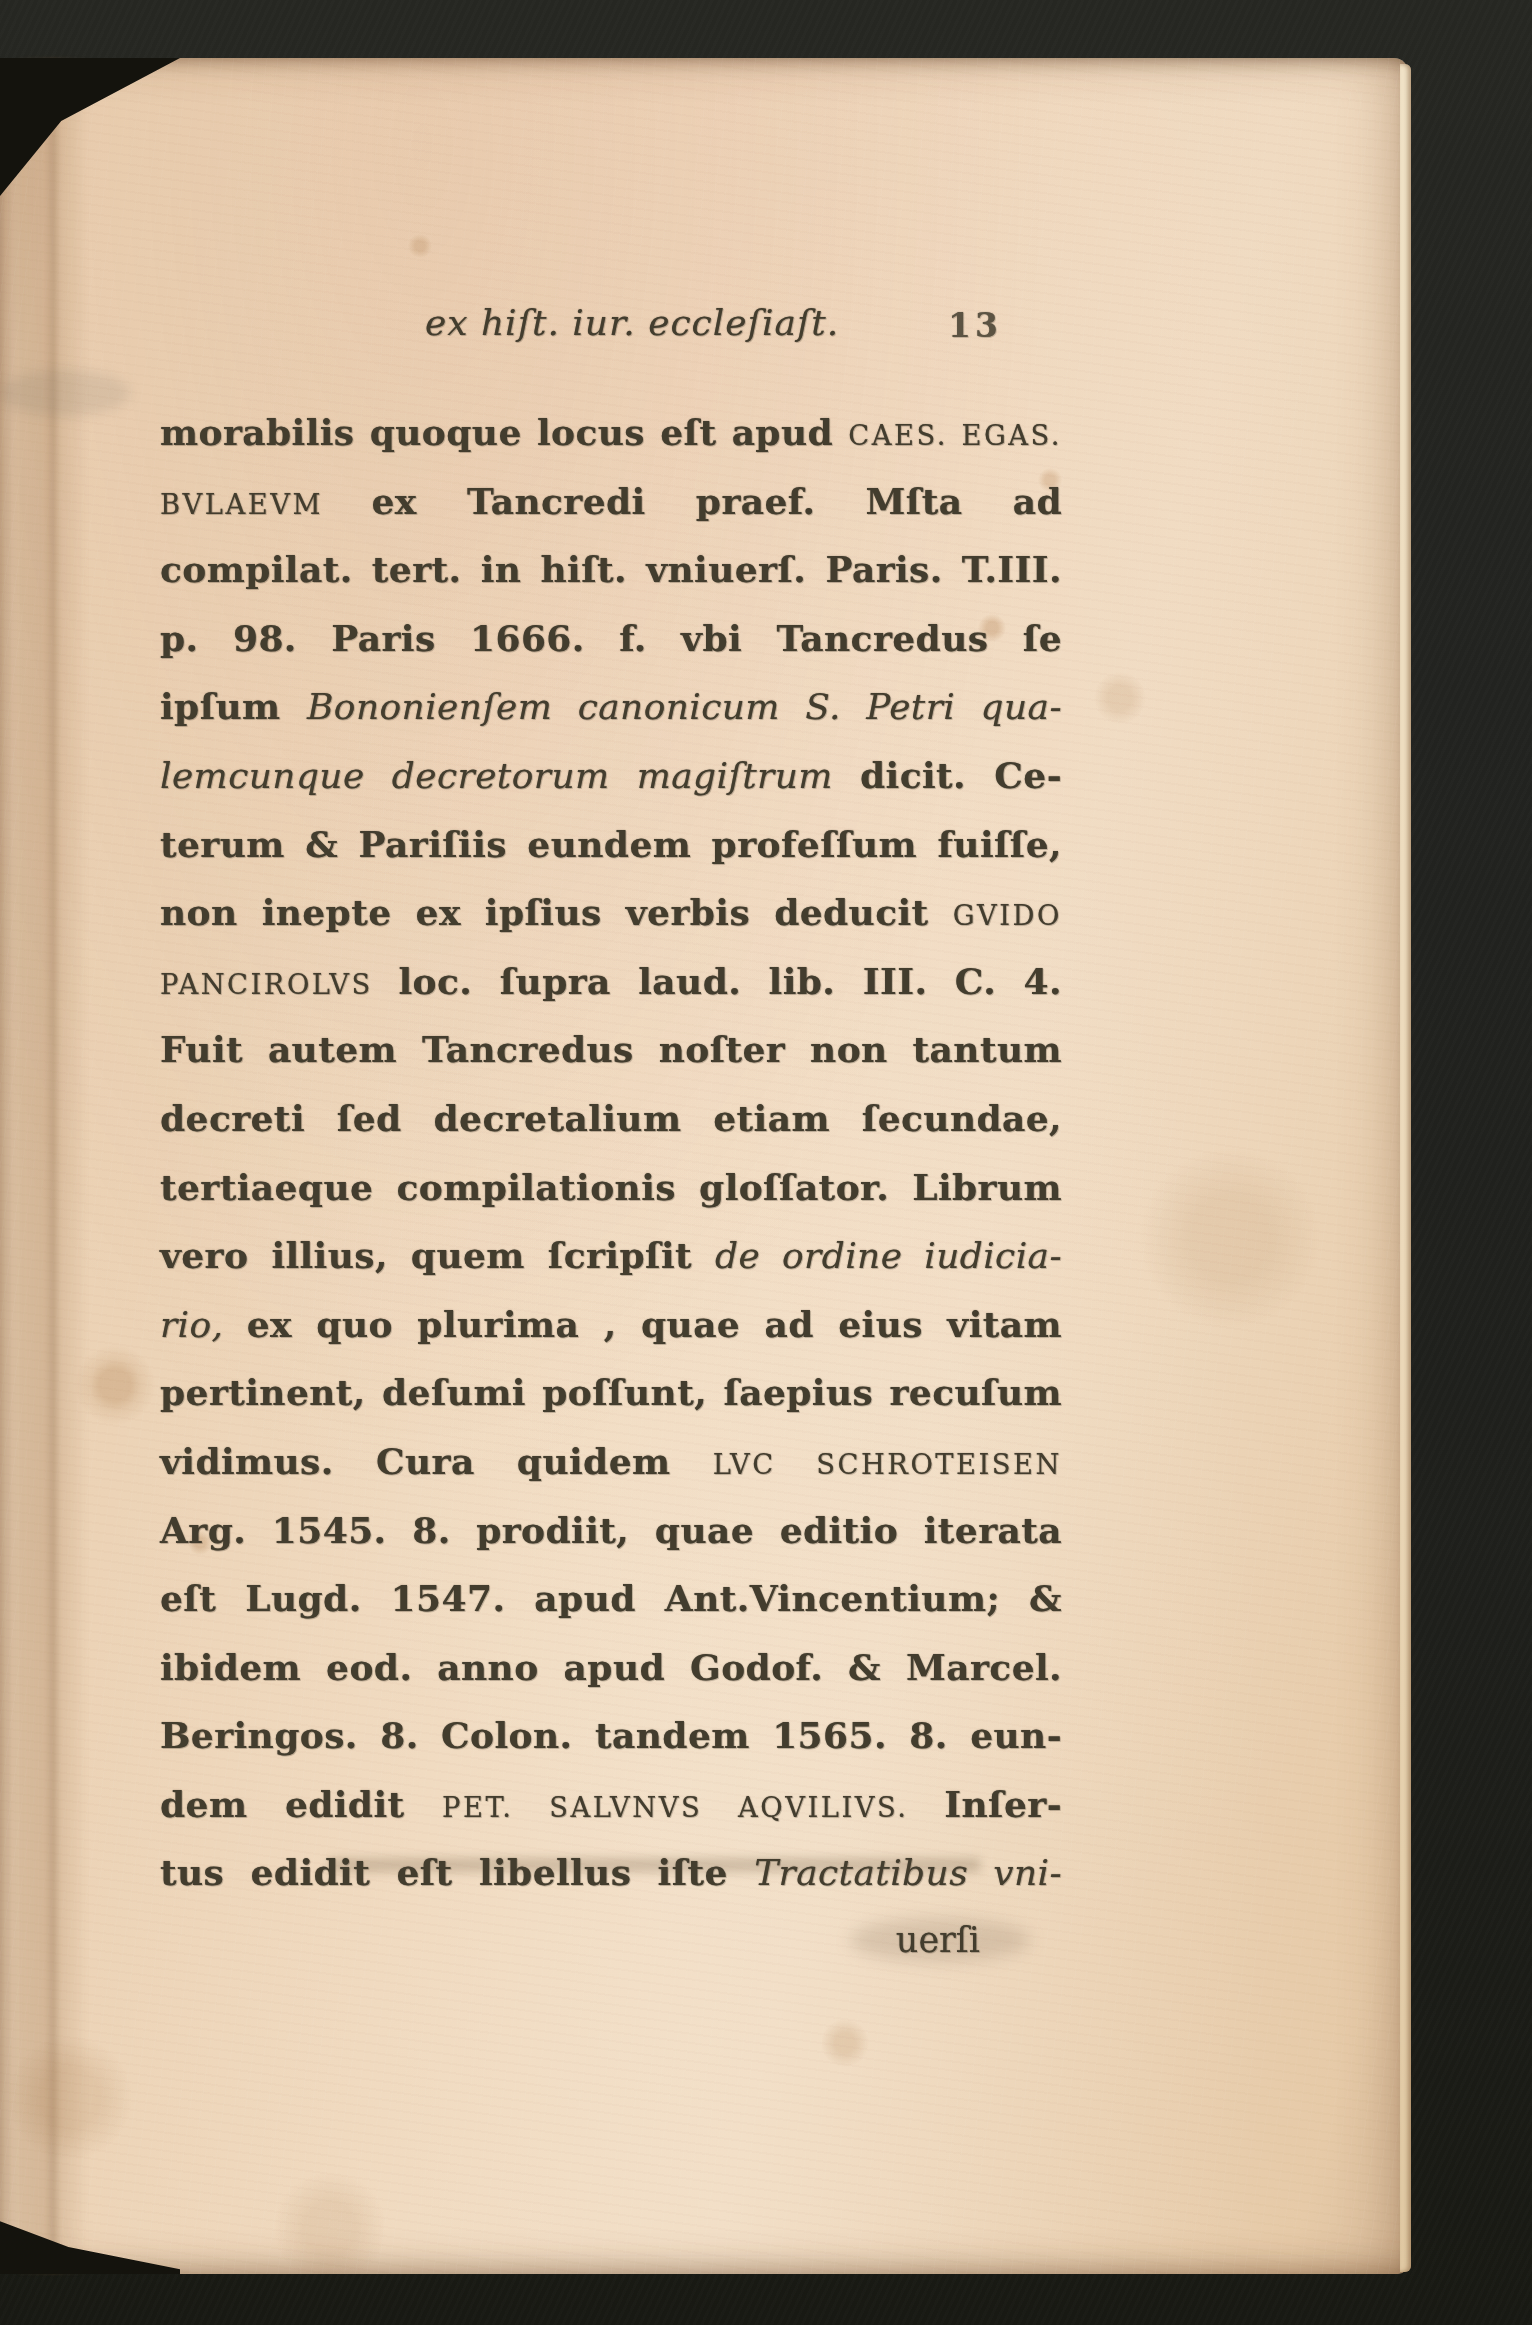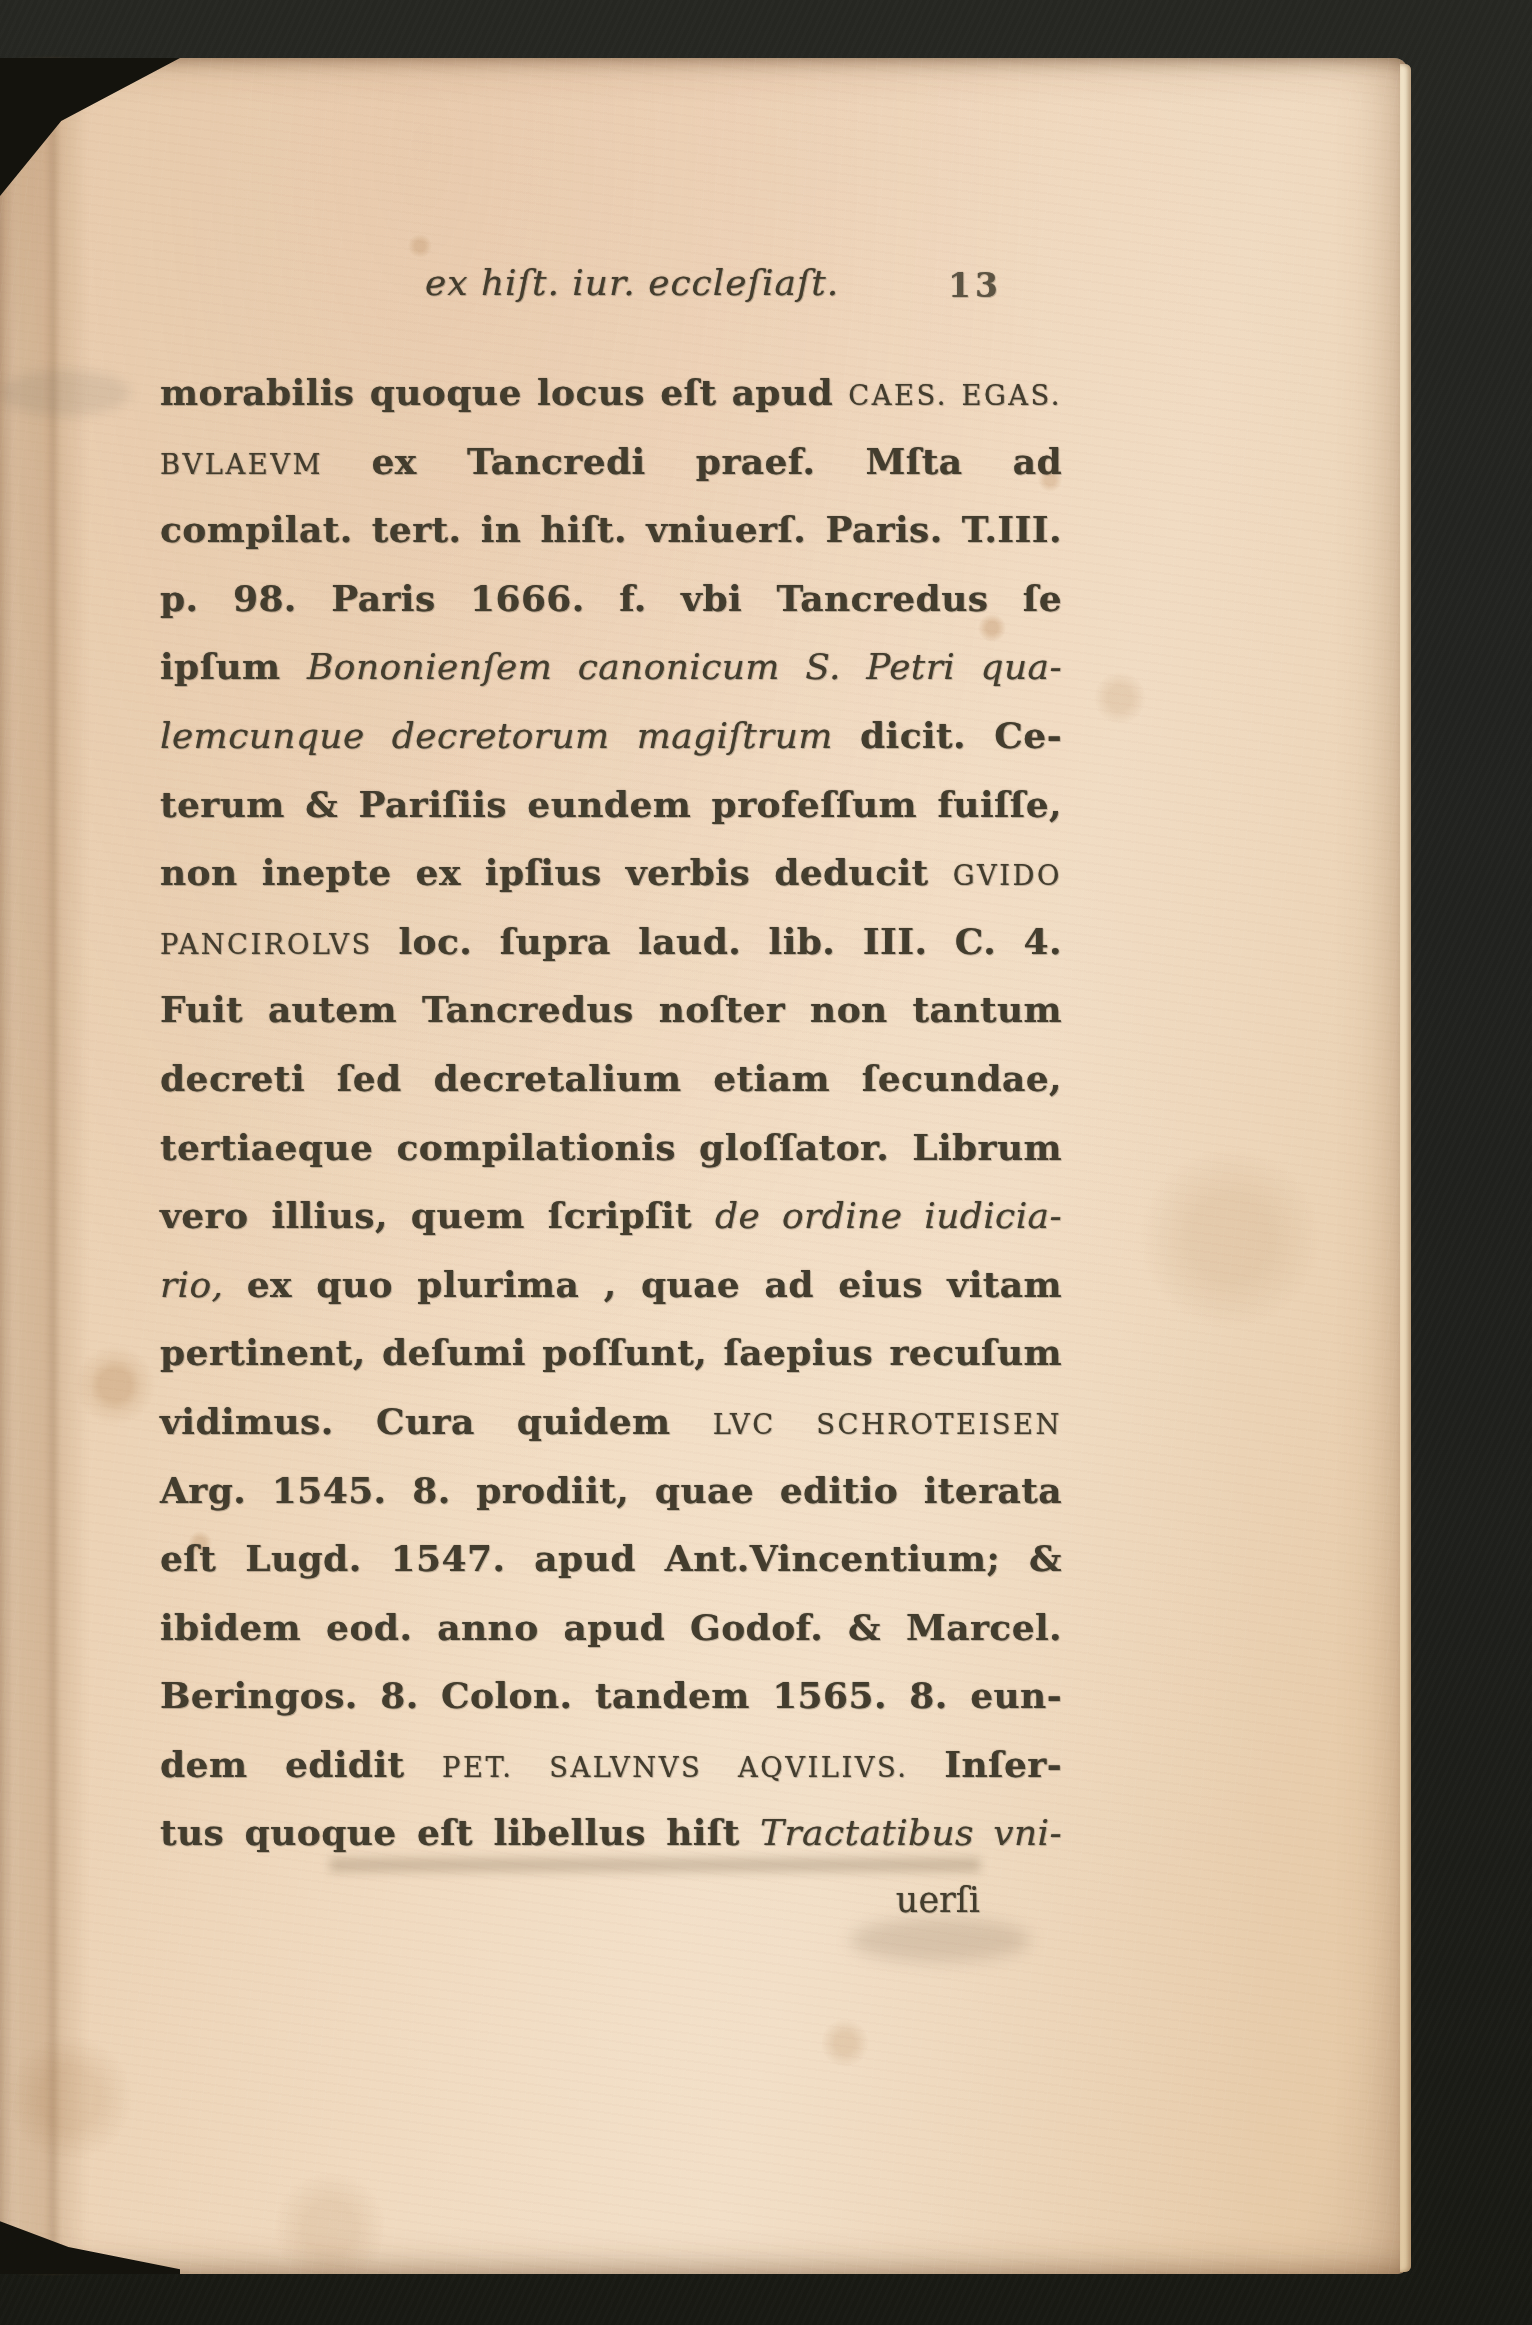--- a/index.html
+++ b/index.html
@@ -80,21 +80,21 @@
     clip-path:polygon(0 12%,38% 55%,100% 92%,100% 100%,0 100%);}
   
   .fore-edge{
     position:absolute;top:6px;right:-3px;width:11px;height:calc(100% - 8px);
     background:linear-gradient(180deg,#f0e2c6 0%,#ecd9ba 55%,#e0c8a2 100%);
     box-shadow:inset -3px 0 4px rgba(110,70,35,0.45);
     border-radius:0 6px 6px 0;pointer-events:none;
   }
 
   
-  .print{color:#433d2e;text-shadow:0 0 1.2px rgba(67,59,44,0.65), 1px 1px 0.6px rgba(67,59,44,0.22);}
+  .print{color:#433d2e;text-shadow:0 0 1.2px rgba(67,59,44,0.65), 1px 1px 0.6px rgba(67,59,44,0.22);margin-top:40px;}
   .running-head{
     position:absolute;left:352px;top:204px;width:560px;
     font-style:italic;font-size:36px;letter-spacing:1px;text-align:center;white-space:nowrap;
   }
   .folio{
     position:absolute;left:922px;top:208px;width:80px;
     font-size:33px;letter-spacing:4px;font-weight:bold;opacity:0.85;text-align:right;
   }
   .text-block{
     position:absolute;left:160px;top:300px;width:902px;
@@ -145,21 +145,21 @@
       <div class="line"><span class="seg-r">tertiaeque compilationis gloſſator. Librum</span></div>
       <div class="line"><span class="seg-r">vero illius, quem ſcripſit </span><span class="seg-i">de ordine iudicia-</span></div>
       <div class="line"><span class="seg-i">rio, </span><span class="seg-r">ex quo plurima , quae ad eius vitam</span></div>
       <div class="line"><span class="seg-r">pertinent, deſumi poſſunt, ſaepius recuſum</span></div>
       <div class="line"><span class="seg-r">vidimus. Cura quidem </span><span class="seg-c">LVC SCHROTEISEN</span></div>
       <div class="line"><span class="seg-r">Arg. 1545. 8. prodiit, quae editio iterata</span></div>
       <div class="line"><span class="seg-r">eſt Lugd. 1547. apud Ant.Vincentium; &amp;</span></div>
       <div class="line"><span class="seg-r">ibidem eod. anno apud Godof. &amp; Marcel.</span></div>
       <div class="line"><span class="seg-r">Beringos. 8. Colon. tandem 1565. 8. eun-</span></div>
       <div class="line"><span class="seg-r">dem edidit </span><span class="seg-c">PET. SALVNVS AQVILIVS. </span><span class="seg-r">Inſer-</span></div>
-      <div class="line"><span class="seg-r">tus quoque eſt libellus hiſt </span><span class="seg-i">Tractatibus vni-</span></div>
+      <div class="line"><span class="seg-r">tus edidit eſt libellus iſte </span><span class="seg-i">Tractatibus vni-</span></div>
     </div>
 
   <div class="catchword print">uerſi</div>
 
   <div class="wedge tl"></div>
   <div class="wedge bl"></div>
   <div class="fore-edge"></div>
 </div>
 
 </body></html>

